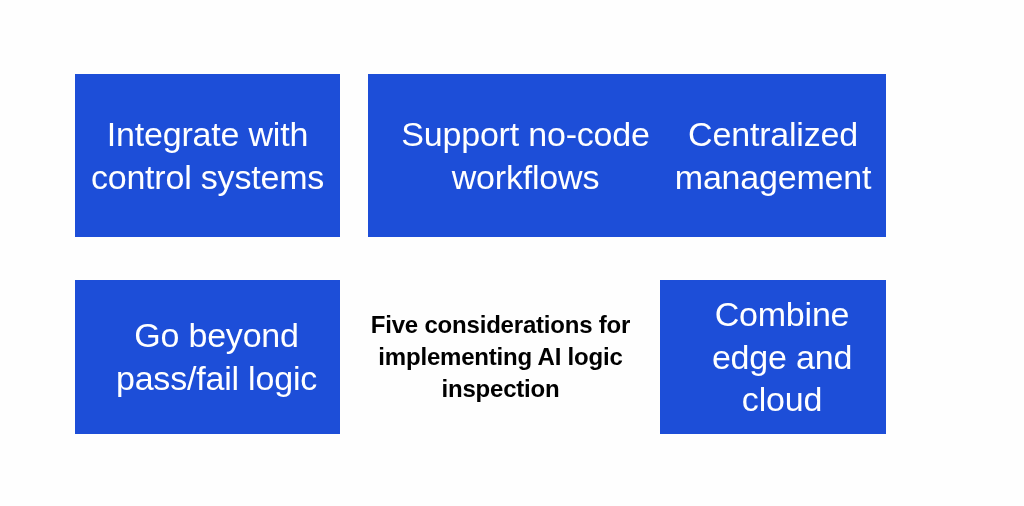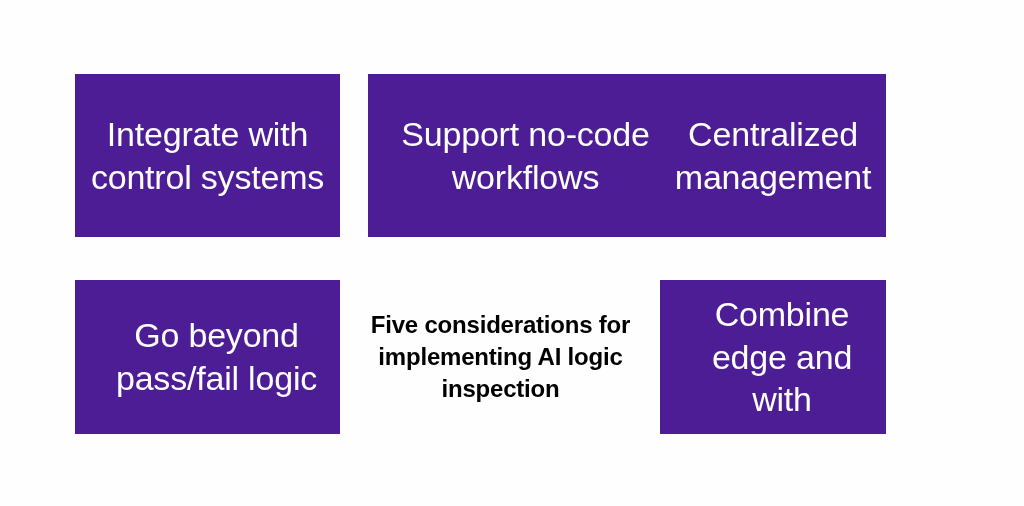--- a/index.html
+++ b/index.html
@@ -22,21 +22,21 @@
   }
 
   
   .box {
     position: absolute;
     display: flex;
     align-items: center;
     justify-content: center;
     text-align: center;
     box-sizing: border-box;
-    background: #4c1d95;
+    background: #1d4ed8;
     color: #ffffff;
     font-size: 34px;
     line-height: 1.26;
     font-weight: 400;
     letter-spacing: -0.2px;
     padding: 4px 14px;
     -webkit-font-smoothing: antialiased;
   }
 
   .box-label {
@@ -95,16 +95,16 @@
 
   <div class="box r2 c1">
     <span class="box-label">Go beyond pass/fail logic</span>
   </div>
 
   <div id="center-caption">
     <span class="caption-label">Five considerations for implementing AI logic inspection</span>
   </div>
 
   <div class="box r2 c3">
-    <span class="box-label">Combine edge and with</span>
+    <span class="box-label">Combine edge and cloud</span>
   </div>
 
 </div>
 
 </body></html>

